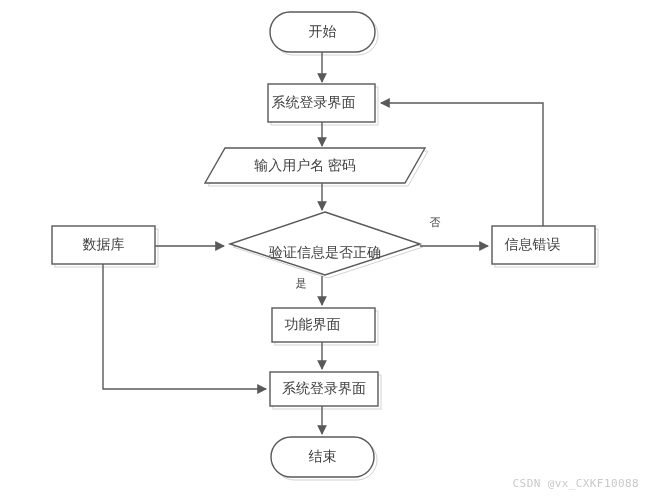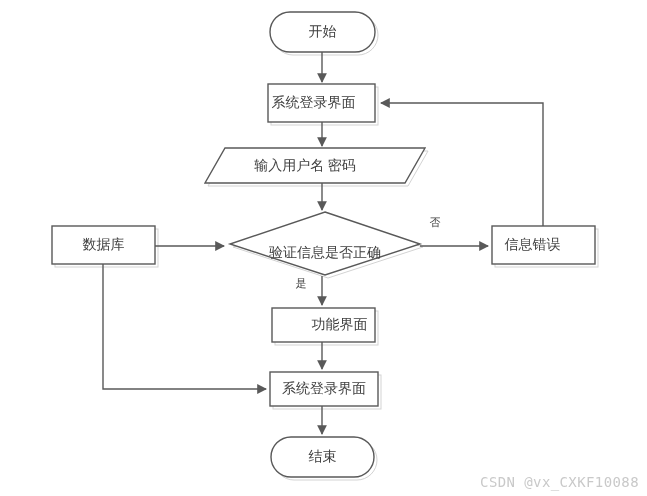--- a/index.html
+++ b/index.html
@@ -38,21 +38,21 @@
     font-size: 11px;
     line-height: 1;
     white-space: nowrap;
     font-family: "Liberation Serif", "DejaVu Serif", serif;
   }
   .watermark {
     position: absolute;
     right: 8px;
     bottom: 6px;
     color: #c9c9c9;
-    font-size: 14px;
+    font-size: 11px;
     letter-spacing: 0.4px;
     font-family: "DejaVu Sans Mono", monospace;
     white-space: nowrap;
   }
 </style>
 </head>
 <body>
 
 <svg id="flow-canvas" viewBox="0 0 647 496" xmlns="http://www.w3.org/2000/svg">
   <defs>
@@ -114,21 +114,21 @@
 <div class="node-label" style="left:268px; top:96px; width:91px;">系统登录界面</div>
 
 <div class="node-label" style="left:215px; top:159px; width:180px;">输入用户名 密码</div>
 
 <div class="node-label" style="left:230px; top:246px; width:190px;">验证信息是否正确</div>
 
 <div class="node-label" style="left:52px; top:238px; width:103px;">数据库</div>
 
 <div class="node-label" style="left:492px; top:238px; width:81px;">信息错误</div>
 
-<div class="node-label" style="left:288px; top:318px; width:103px;">功能界面</div>
+<div class="node-label" style="left:261px; top:318px; width:103px;">功能界面</div>
 
 <div class="node-label" style="left:270px; top:382px; width:108px;">系统登录界面</div>
 
 <div class="node-label" style="left:271px; top:450px; width:103px;">结束</div>
 
 <div class="edge-label" style="left:420px; top:217px; width:30px;">否</div>
 
 <div class="edge-label" style="left:286px; top:278px; width:30px;">是</div>
 
 <div class="watermark">CSDN @vx_CXKF10088</div>

